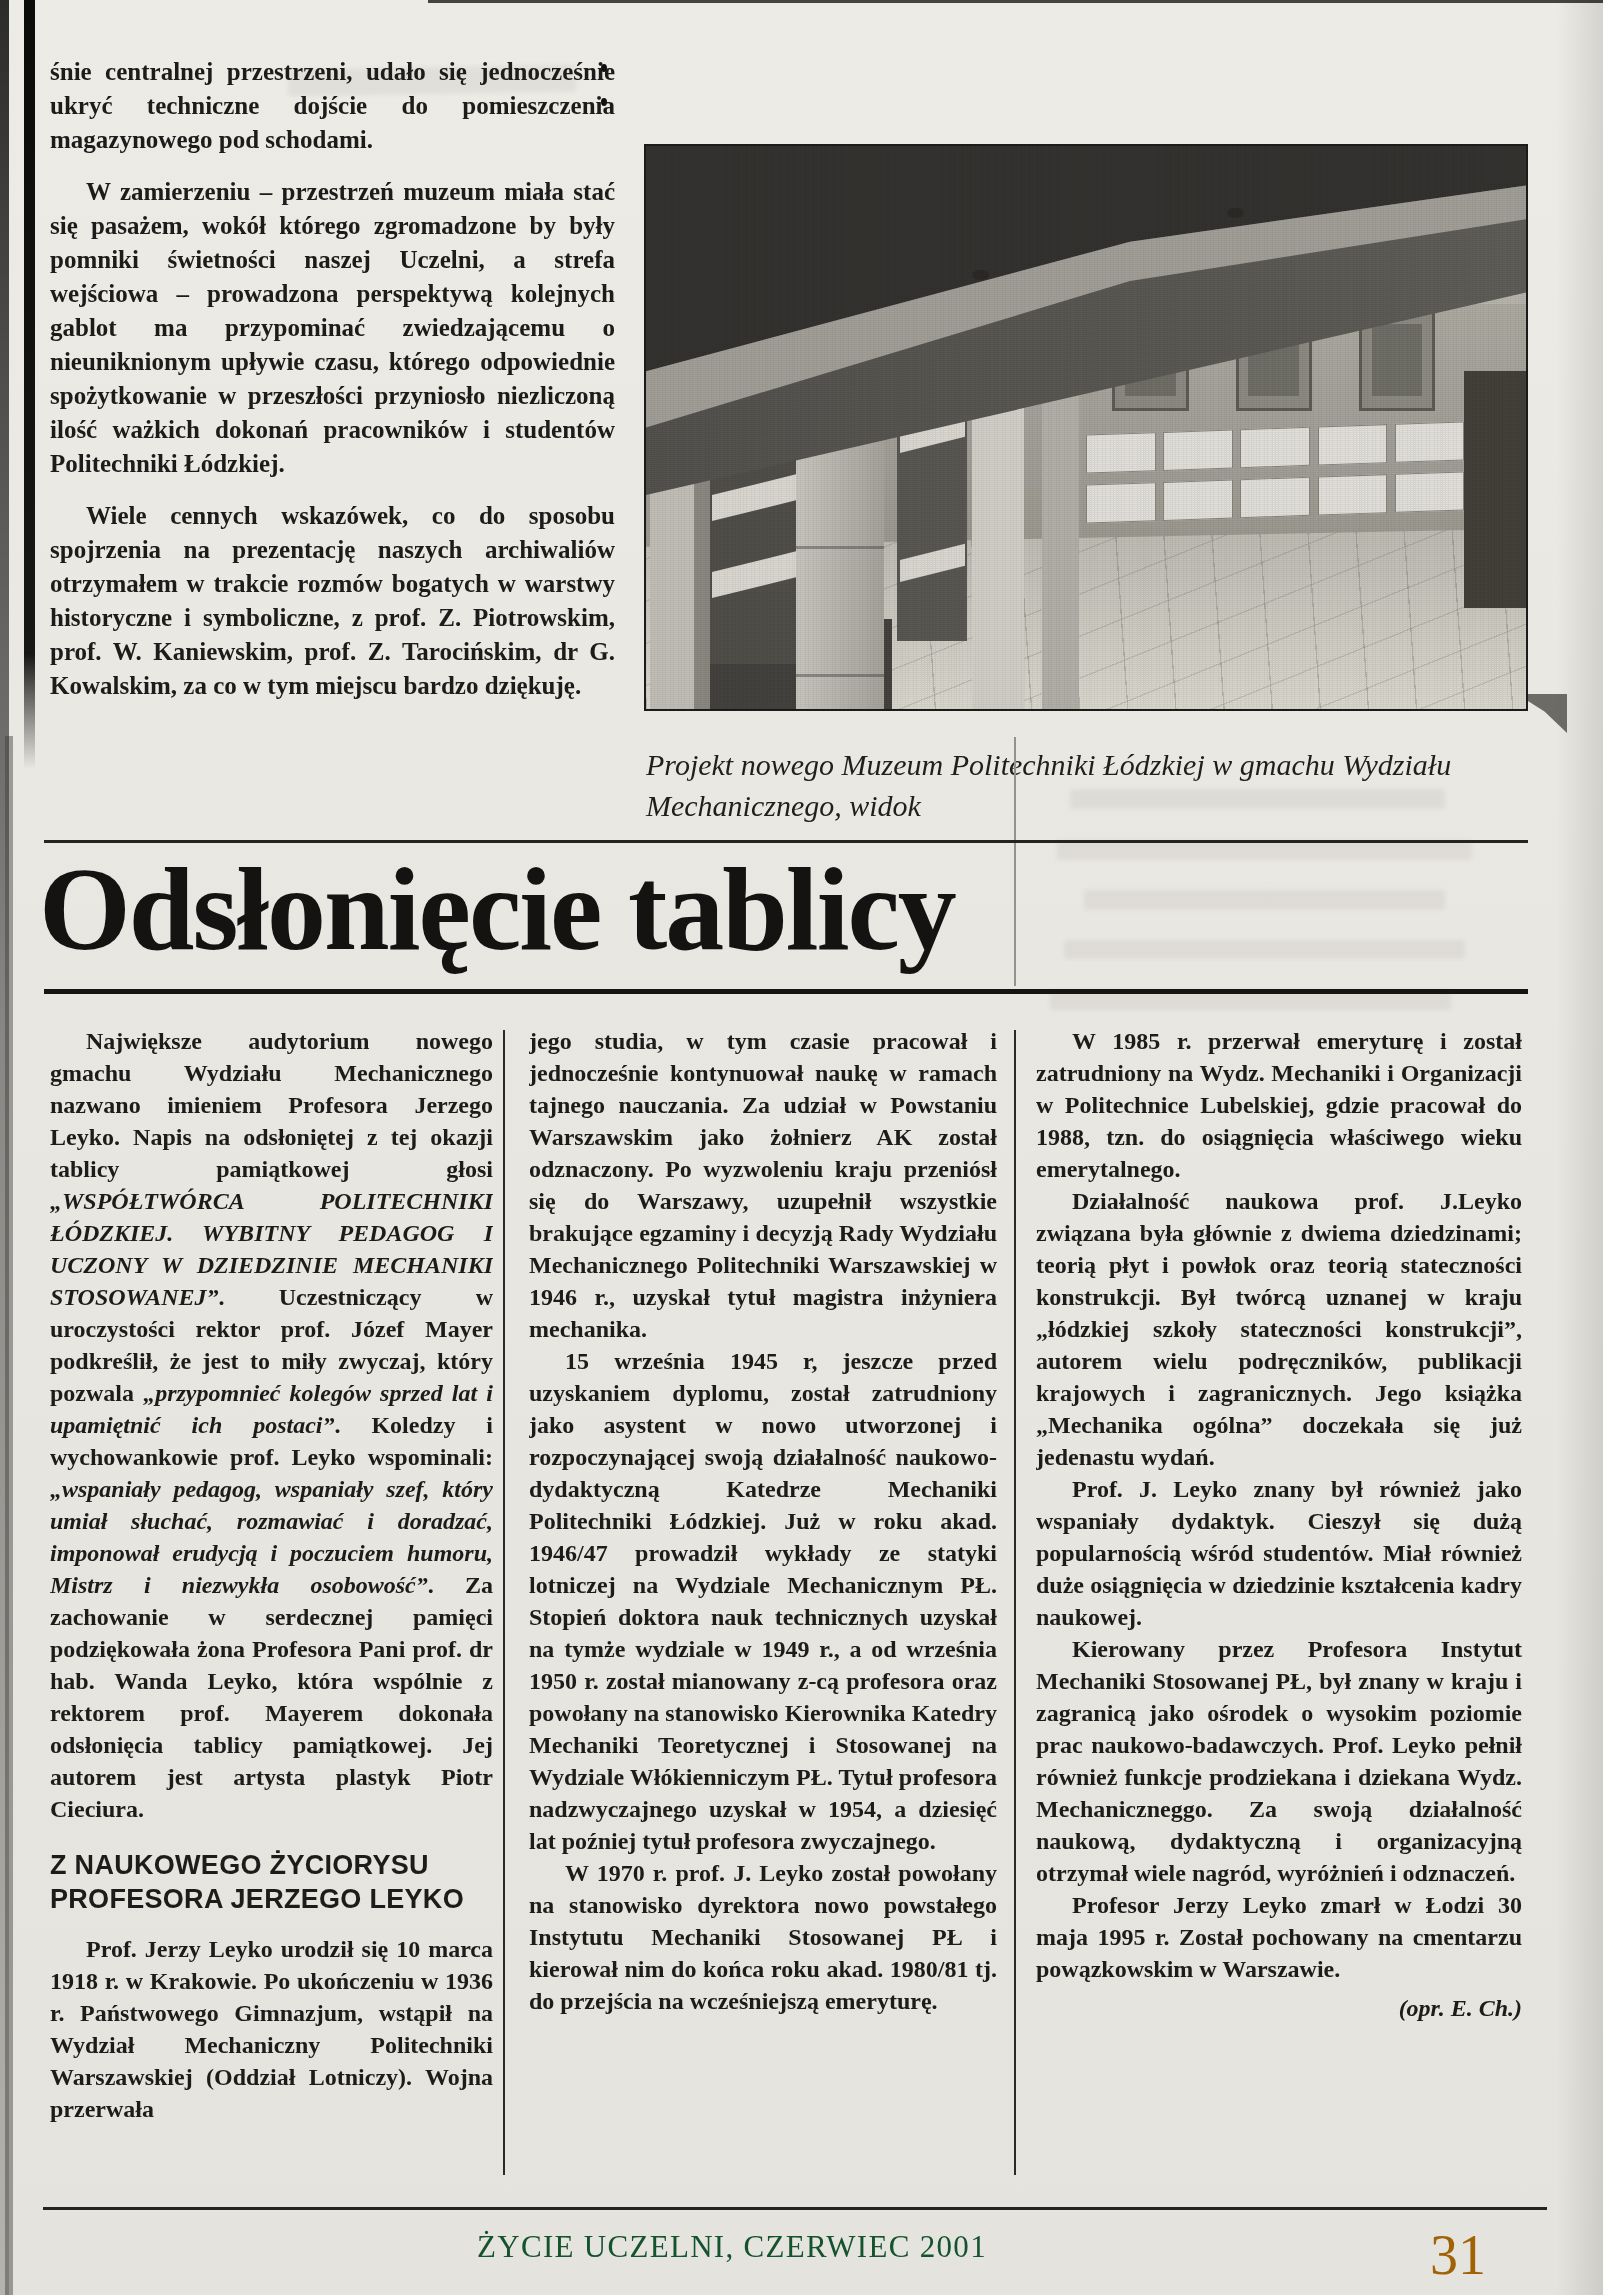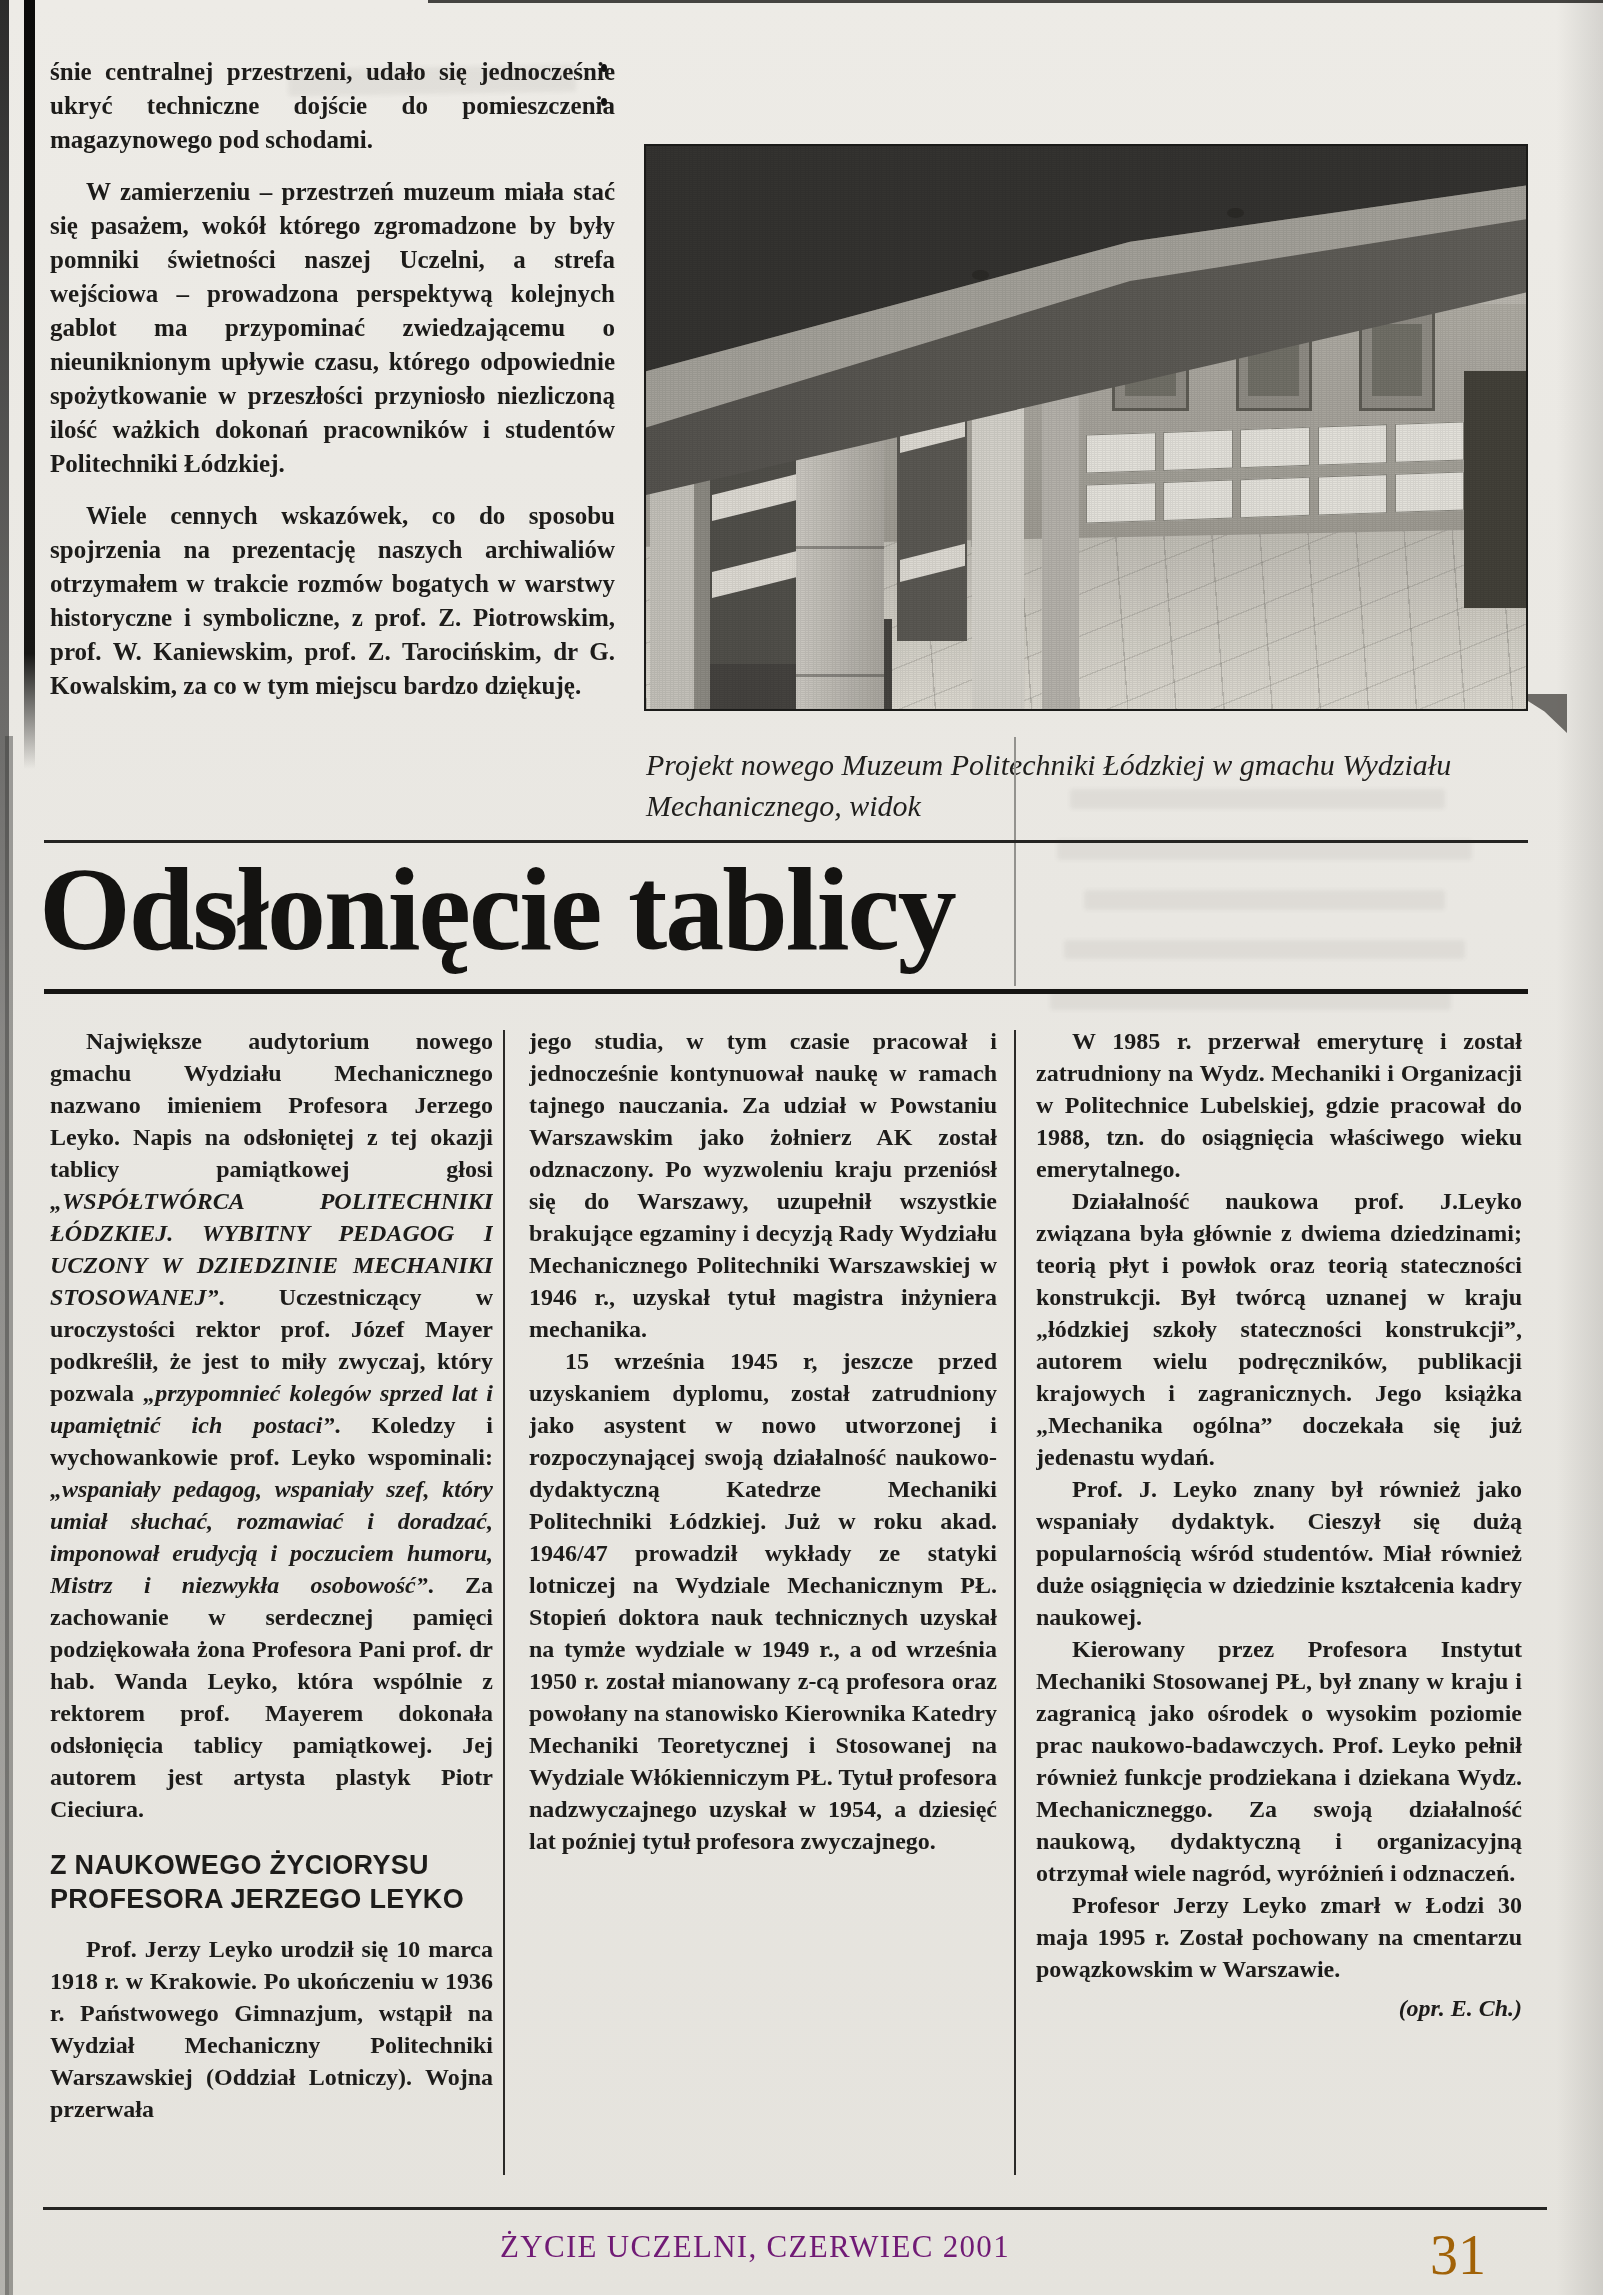--- a/index.html
+++ b/index.html
@@ -44,21 +44,21 @@
   .rule-footer{left:43px;top:2207px;width:1504px;height:2.7px;}
   .vsep{position:absolute;top:1030px;height:1145px;width:2px;background:#2b2a28;}
   .vsep1{left:503px;}
   .vsep2{left:1014px;}
   .vline-caption{position:absolute;left:1014px;top:737px;height:249px;width:2px;background:#93928e;}
   
   #caption{position:absolute;left:646px;top:744px;width:890px;
     font-style:italic;font-size:30px;line-height:41px;color:#201f1d;}
   #headline{position:absolute;left:39px;top:848px;margin:0;width:1137px;
     font-size:118px;line-height:124px;font-weight:bold;letter-spacing:-2px;color:#141311;}
-  #footer-journal{position:absolute;left:500px;top:2229px;font-size:31px;letter-spacing:1.3px;color:#701a75;}
+  #footer-journal{position:absolute;left:477px;top:2229px;font-size:31px;letter-spacing:1.3px;color:#14532d;}
   #page-number{position:absolute;left:1430px;top:2223px;font-size:56px;color:#a16207;}
   
   #photo{position:absolute;left:644px;top:144px;width:880px;height:563px;margin:0;
     border:2.7px solid #1b1b19;background:#b9b6ae;overflow:hidden;}
   #photo div{position:absolute;}
   .ph-wall{left:0;top:28%;width:100%;height:47%;background:linear-gradient(180deg,#aeaba3,#9b9890);}
   .ph-frame{top:29%;width:8%;height:17%;border:3.3px solid #5e5c55;background:#8e8b84;}
   .ph-frame .ph-portrait{left:14%;top:12%;width:72%;height:76%;background:#716f67;}
   .ph-f1{left:53%;} .ph-f2{left:67%;} .ph-f3{left:81%;}
   .ph-shelfrow{left:50%;width:43%;height:7%;display:flex;gap:2%;transform:skewY(-2deg);}
@@ -184,20 +184,21 @@
 
   <section class="col" id="col1">
       <p class="para ind">Największe audytorium nowego gmachu Wydziału Mechanicznego nazwano imieniem Profesora Jerzego Leyko. Napis na odsłoniętej z tej okazji tablicy pamiątkowej głosi <i>„WSPÓŁTWÓRCA POLITECHNIKI ŁÓDZKIEJ. WYBITNY PEDAGOG I UCZONY W DZIEDZINIE MECHANIKI STOSOWANEJ”</i>. Uczestniczący w uroczystości rektor prof. Józef Mayer podkreślił, że jest to miły zwyczaj, który pozwala <i>„przypomnieć kolegów sprzed lat i upamiętnić ich postaci”</i>. Koledzy i wychowankowie prof. Leyko wspominali: <i>„wspaniały pedagog, wspaniały szef, który umiał słuchać, rozmawiać i doradzać, imponował erudycją i poczuciem humoru, Mistrz i niezwykła osobowość”</i>. Za zachowanie w serdecznej pamięci podziękowała żona Profesora Pani prof. dr hab. Wanda Leyko, która wspólnie z rektorem prof. Mayerem dokonała odsłonięcia tablicy pamiątkowej. Jej autorem jest artysta plastyk Piotr Cieciura.</p>
       <h3 class="subhead">Z NAUKOWEGO ŻYCIORYSU PROFESORA JERZEGO LEYKO</h3>
       <p class="para ind">Prof. Jerzy Leyko urodził się 10 marca 1918 r. w Krakowie. Po ukończeniu w 1936 r. Państwowego Gimnazjum, wstąpił na Wydział Mechaniczny Politechniki Warszawskiej (Oddział Lotniczy). Wojna przerwała</p>
     </section>
   <div class="vsep vsep1"></div>
   <section class="col" id="col2">
       <p class="para">jego studia, w tym czasie pracował i jednocześnie kontynuował naukę w ramach tajnego nauczania. Za udział w Powstaniu Warszawskim jako żołnierz AK został odznaczony. Po wyzwoleniu kraju przeniósł się do Warszawy, uzupełnił wszystkie brakujące egzaminy i decyzją Rady Wydziału Mechanicznego Politechniki Warszawskiej w 1946 r., uzyskał tytuł magistra inżyniera mechanika.</p>
       <p class="para ind">15 września 1945 r, jeszcze przed uzyskaniem dyplomu, został zatrudniony jako asystent w nowo utworzonej i rozpoczynającej swoją działalność naukowo-dydaktyczną Katedrze Mechaniki Politechniki Łódzkiej. Już w roku akad. 1946/47 prowadził wykłady ze statyki lotniczej na Wydziale Mechanicznym PŁ. Stopień doktora nauk technicznych uzyskał na tymże wydziale w 1949 r., a od września 1950 r. został mianowany z-cą profesora oraz powołany na stanowisko Kierownika Katedry Mechaniki Teoretycznej i Stosowanej na Wydziale Włókienniczym PŁ. Tytuł profesora nadzwyczajnego uzyskał w 1954, a dziesięć lat poźniej tytuł profesora zwyczajnego.</p>
+      <p class="para ind">W 1970 r. prof. J. Leyko został powołany na stanowisko dyrektora nowo powstałego Instytutu Mechaniki Stosowanej PŁ i kierował nim do końca roku akad. 1980/81 tj. do przejścia na wcześniejszą emeryturę.</p>
     </section>
   <div class="vsep vsep2"></div>
   <section class="col" id="col3">
       <p class="para ind">W 1985 r. przerwał emeryturę i został zatrudniony na Wydz. Mechaniki i Organizacji w Politechnice Lubelskiej, gdzie pracował do 1988, tzn. do osiągnięcia właściwego wieku emerytalnego.</p>
       <p class="para ind">Działalność naukowa prof. J.Leyko związana była głównie z dwiema dziedzinami; teorią płyt i powłok oraz teorią stateczności konstrukcji. Był twórcą uznanej w kraju „łódzkiej szkoły stateczności konstrukcji”, autorem wielu podręczników, publikacji krajowych i zagranicznych. Jego książka „Mechanika ogólna” doczekała się już jedenastu wydań.</p>
       <p class="para ind">Prof. J. Leyko znany był również jako wspaniały dydaktyk. Cieszył się dużą popularnością wśród studentów. Miał również duże osiągnięcia w dziedzinie kształcenia kadry naukowej.</p>
       <p class="para ind">Kierowany przez Profesora Instytut Mechaniki Stosowanej PŁ, był znany w kraju i zagranicą jako ośrodek o wysokim poziomie prac naukowo-badawczych. Prof. Leyko pełnił również funkcje prodziekana i dziekana Wydz. Mechaniczneggo. Za swoją działalność naukową, dydaktyczną i organizacyjną otrzymał wiele nagród, wyróżnień i odznaczeń.</p>
       <p class="para ind">Profesor Jerzy Leyko zmarł w Łodzi 30 maja 1995 r. Został pochowany na cmentarzu powązkowskim w Warszawie.</p>
       <p class="para byline"><i>(opr. E. Ch.)</i></p>
     </section>

